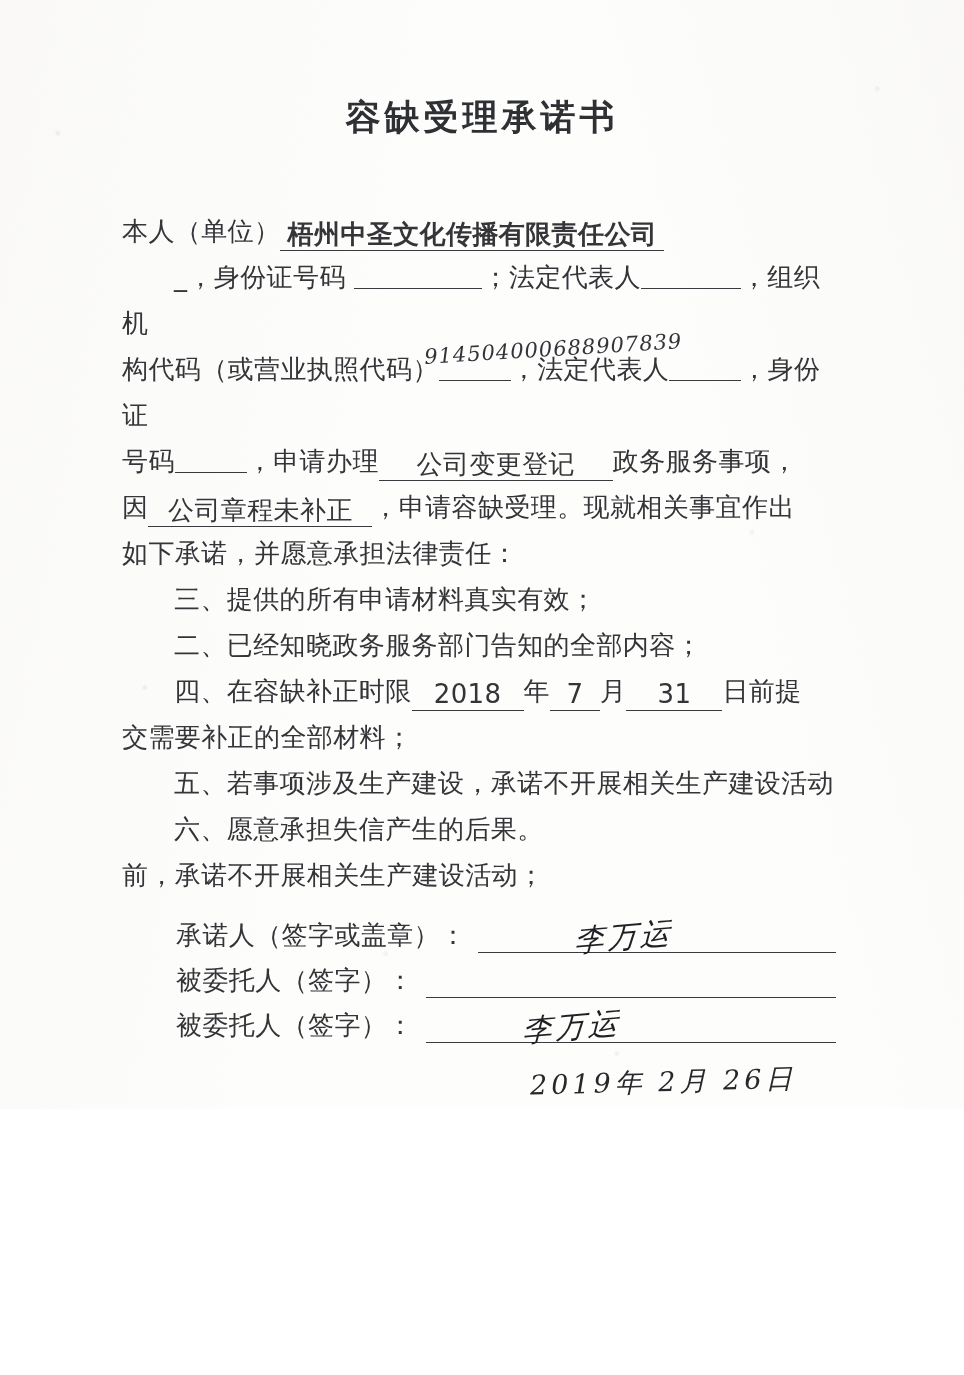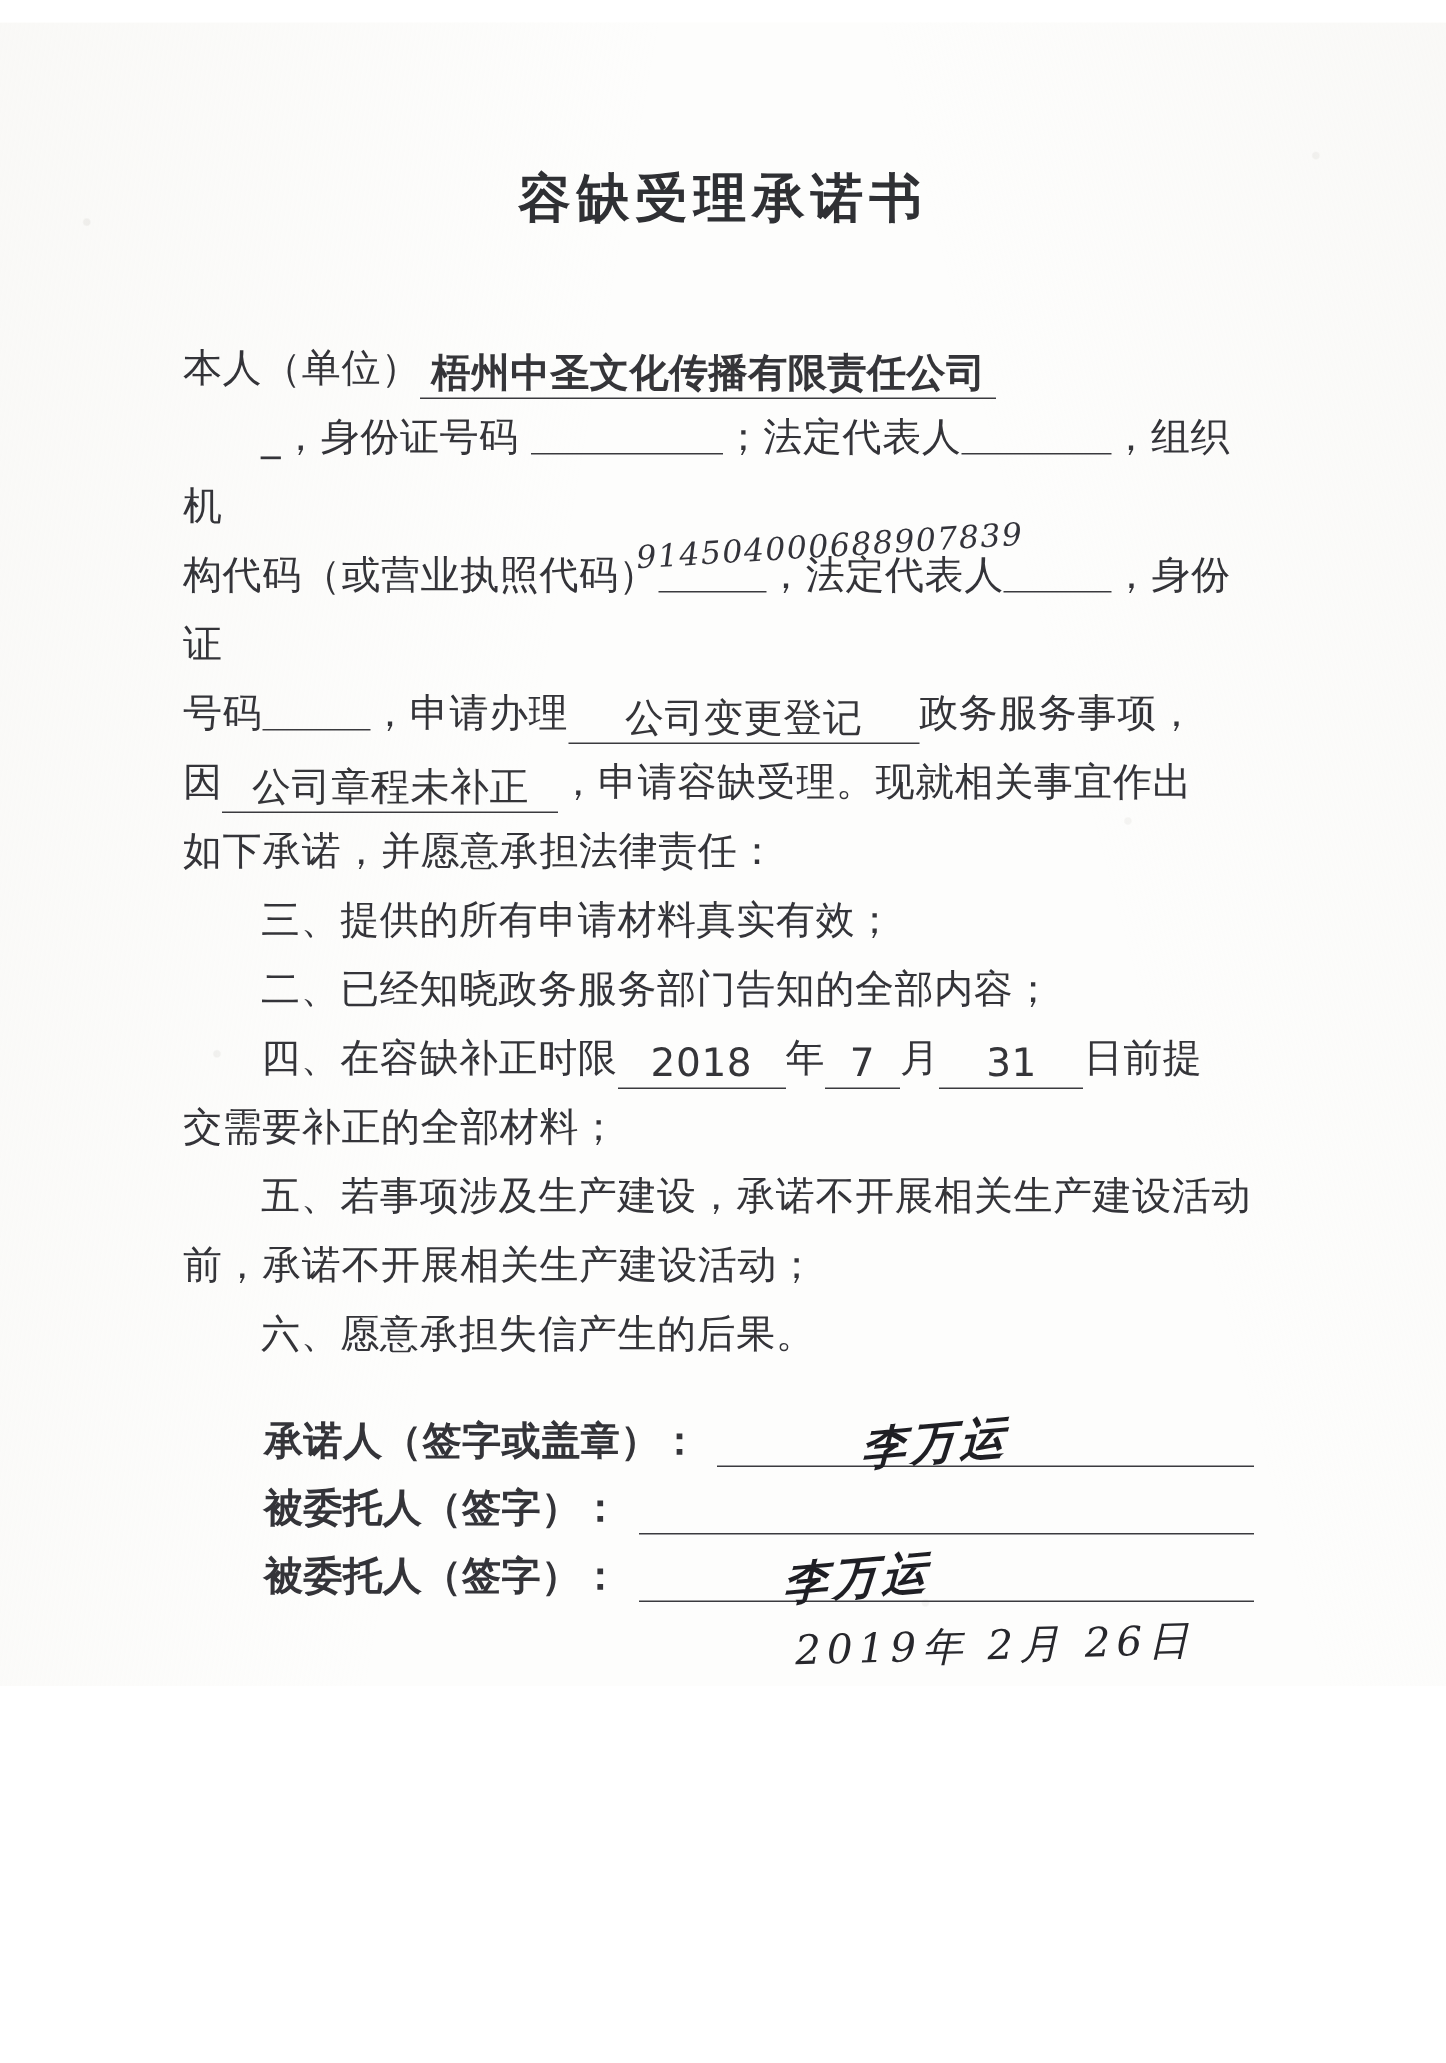--- a/index.html
+++ b/index.html
@@ -7,21 +7,21 @@
     padding: 0;
     background: #ffffff;
   }
   body {
     font-family: "DejaVu Sans", "Liberation Sans", sans-serif;
   }
   .page {
     position: relative;
     width: 964px;
     height: 1109px;
-    margin: 15px auto;
+    margin: 0 auto;
     background: #fdfdfc;
     overflow: hidden;
     color: #2b2b2f;
   }
   
   .page::before {
     content: "";
     position: absolute;
     inset: 0;
     pointer-events: none;
@@ -111,22 +111,21 @@
     left: 176px;
     width: 660px;
     font-size: 26px;
     color: #343439;
     letter-spacing: 0.4px;
   }
   .sign-row {
     position: relative;
     height: 45px;
     display: flex;
-    align-items: flex-end;
-    font-weight: bold;
+    align-items: flex-start;
   }
   .sign-label { white-space: nowrap; }
   .sign-line {
     flex: 1;
     border-bottom: 1.7px solid #3b3b3f;
     margin-left: 12px;
     height: 34px;
     position: relative;
   }
   .sig-ink {
@@ -220,25 +219,25 @@
     <div class="para">
       <span class="indent"></span><span>四、在容缺补正时限</span><span class="fillin filled-text" style="min-width:108px;">2018</span><span>年</span><span class="fillin filled-text" style="min-width:46px;">7</span><span>月</span><span class="fillin filled-text" style="min-width:92px;">31</span><span>日前提</span>
     </div>
 
     <div class="para">交需要补正的全部材料；</div>
 
     <div class="para">
       <span class="indent"></span><span>五、若事项涉及生产建设，承诺不开展相关生产建设活动</span>
     </div>
 
+    <div class="para">
+      <span class="indent"></span><span>六、愿意承担失信产生的后果。</span>
+    </div>
+
     <div class="para">前，承诺不开展相关生产建设活动；</div>
-
-    <div class="para">
-      <span class="indent"></span><span>六、愿意承担失信产生的后果。</span>
-    </div>
 
   </div>
 
   <div class="sign-block">
 
     <div class="sign-row">
       <span class="sign-label">承诺人（签字或盖章）：</span>
       <span class="sign-line">
         <span class="sig-ink">李万运</span>
       </span>

